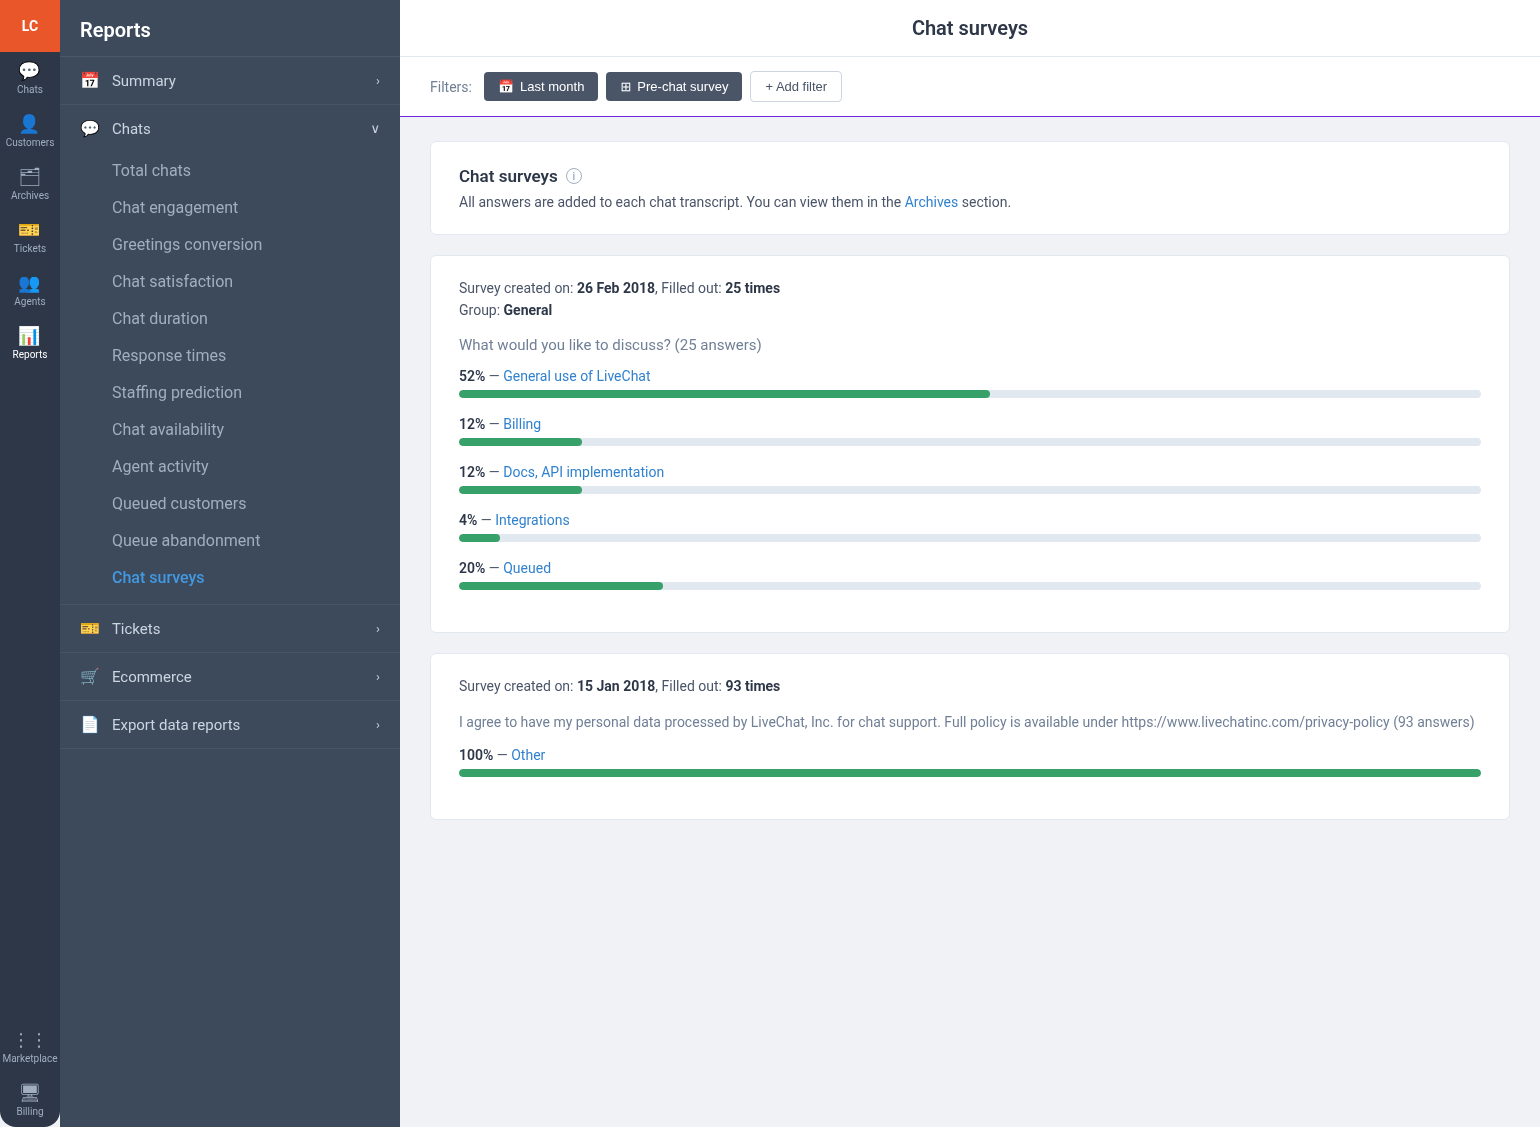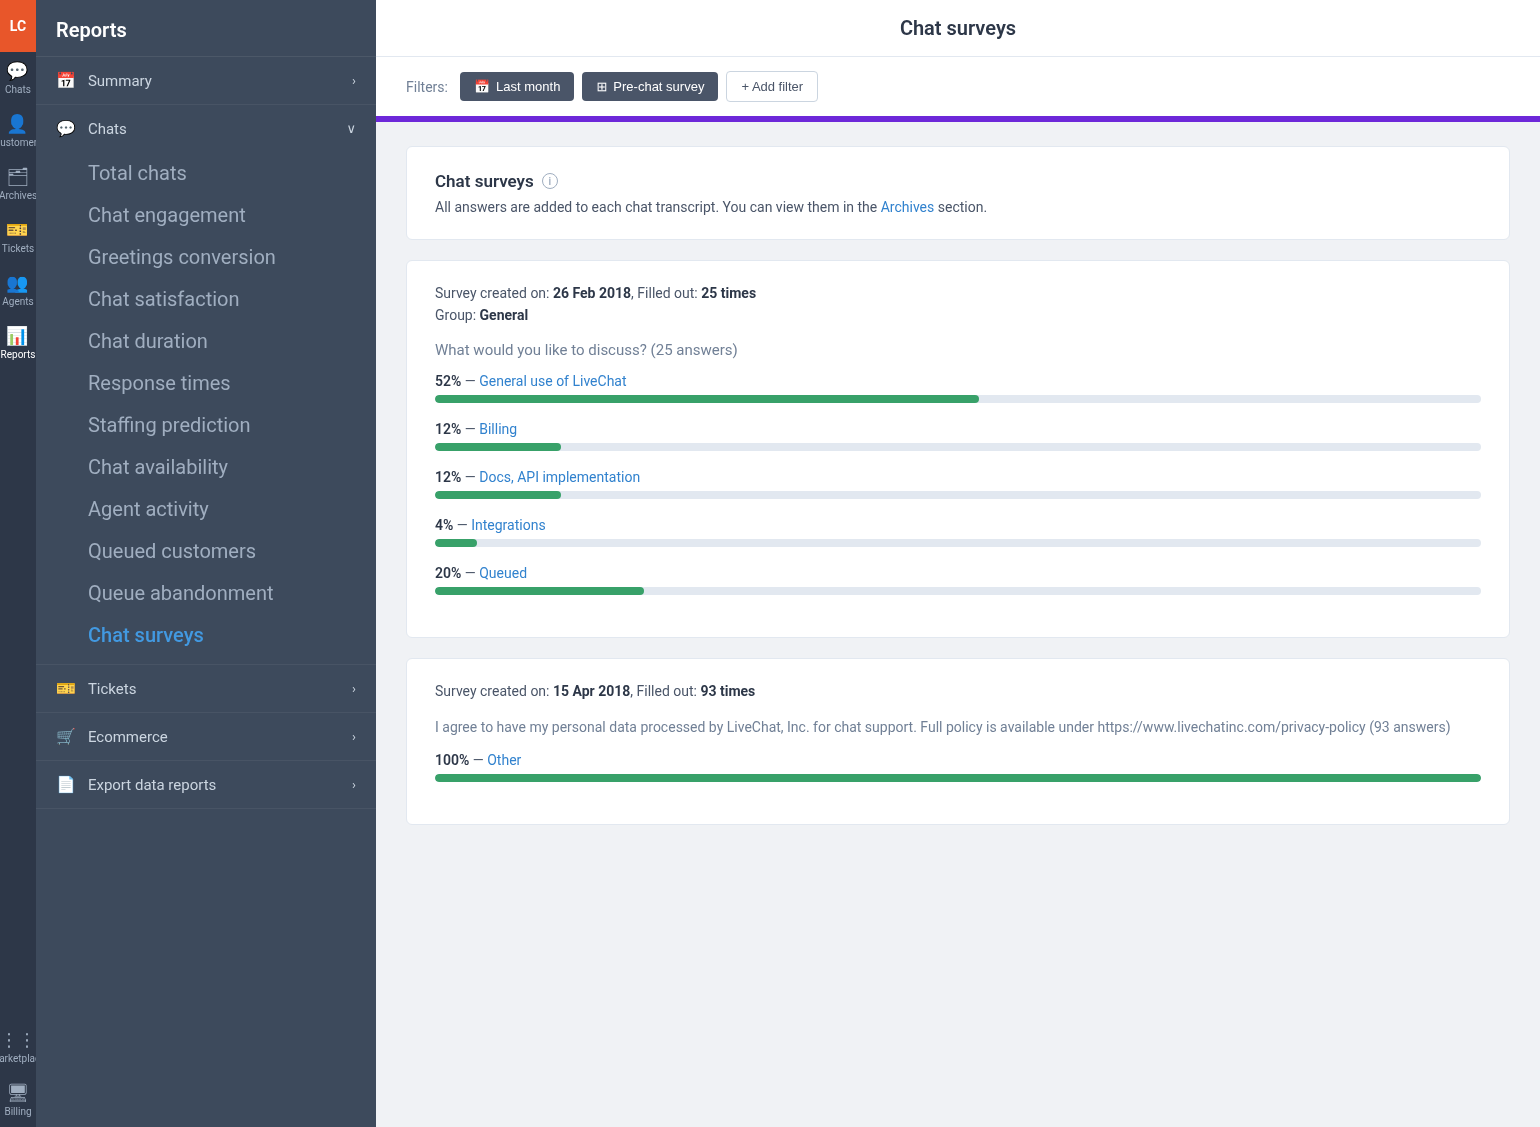--- a/index.html
+++ b/index.html
@@ -1,26 +1,27 @@
 <!DOCTYPE html>
 <html><head>
   <meta charset="utf-8">
   <style>
     * { box-sizing: border-box; margin: 0; padding: 0; }
     body { font-family: -apple-system, BlinkMacSystemFont, 'Segoe UI', Roboto, sans-serif; display: flex; height: 100vh; overflow: hidden; background: #f0f2f5; }
 
     
     .icon-rail {
-      width: 36px;
+      width: 60px;
       background: #2d3748;
       display: flex;
       flex-direction: column;
       align-items: center;
       padding-top: 0;
       flex-shrink: 0;
+      border-radius: 16px;
     }
     .rail-logo {
       width: 60px;
       height: 52px;
       background: #e8562a;
       display: flex;
       align-items: center;
       justify-content: center;
       color: white;
       font-weight: 700;
@@ -71,21 +72,21 @@
       padding: 14px 20px;
       cursor: pointer;
       font-size: 15px;
       color: #cbd5e0;
     }
     .sidebar-item-top .icon { margin-right: 12px; font-size: 16px; }
     .sidebar-item-top .chevron { margin-left: auto; font-size: 13px; }
     .sidebar-sub-items { padding: 0 0 8px 0; }
     .sidebar-sub-item {
       padding: 9px 20px 9px 52px;
-      font-size: 20px;
+      font-size: 16px;
       color: #a0aec0;
       cursor: pointer;
     }
     .sidebar-sub-item.active { color: #4299e1; font-weight: 500; }
 
     
     .main {
       flex: 1;
       display: flex;
       flex-direction: column;
@@ -100,21 +101,21 @@
       color: #2d3748;
       text-align: center;
       flex-shrink: 0;
     }
     .filters-bar {
       background: #fff;
       padding: 14px 30px;
       display: flex;
       align-items: center;
       gap: 8px;
-      border-bottom: 6px solid #6d28d9;
+      border-bottom: 1px solid #6d28d9;
       flex-shrink: 0;
     }
     .filters-label {
       font-size: 14px;
       color: #718096;
       margin-right: 4px;
     }
     .filter-btn {
       display: flex;
       align-items: center;
@@ -412,21 +413,21 @@
           <span class="pct">20%</span> — <a href="#">Queued</a>
         </div>
         <div class="bar-track">
           <div class="bar-fill" style="width:20%"></div>
         </div>
       </div>
     </div>
 
     <div class="survey-card">
       <div class="survey-meta">
-        Survey created on: <strong>15 Apr 2018</strong>, Filled out: <strong>93 times</strong>
+        Survey created on: <strong>15 Jan 2018</strong>, Filled out: <strong>93 times</strong>
       </div>
 
       <div class="survey-question-long">
         <span>I agree to have my personal data processed by LiveChat, Inc. for chat support. Full policy is available under https://www.livechatinc.com/privacy-policy</span> <span>(<span>93 answers</span>)</span>
       </div>
 
       <div class="bar-row">
         <div class="bar-label">
           <span class="pct">100%</span> — <a href="#">Other</a>
         </div>

